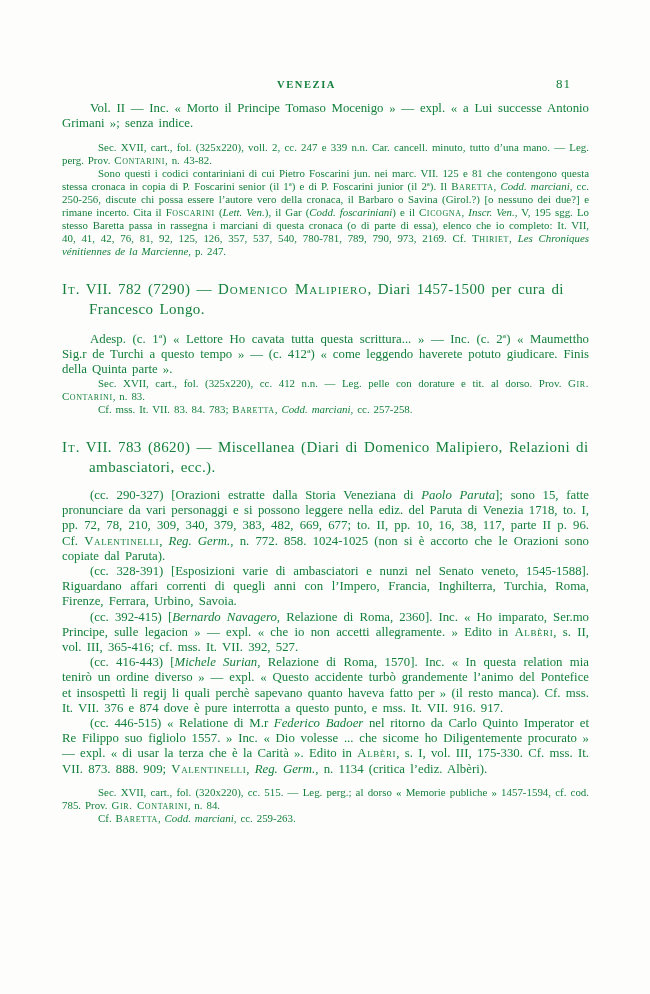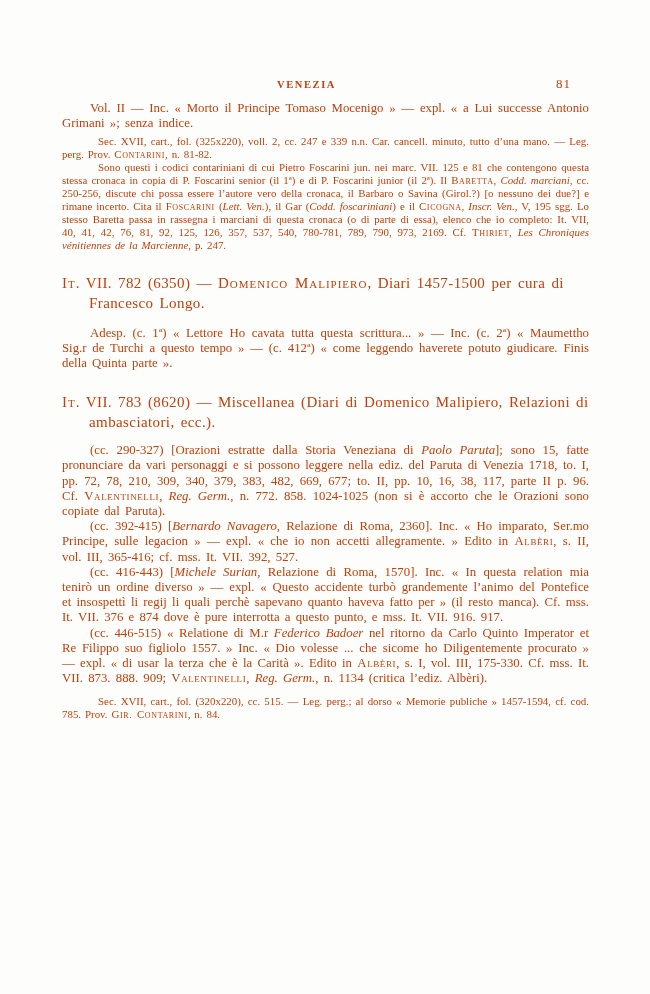--- a/index.html
+++ b/index.html
@@ -5,21 +5,21 @@
   html, body { margin: 0; padding: 0; }
   body {
     width: 650px; height: 994px;
     background: #f4f4f2;
     font-family: "Liberation Serif", "DejaVu Serif", serif;
   }
   .page {
     position: relative;
     width: 650px; height: 994px;
     background: #fdfdfb;
-    color: #c2410c;
+    color: #15803d;
     overflow: hidden;
   }
   .content {
     position: absolute;
     left: 62px; top: 76px;
     width: 527px;
   }
   
   .running-head {
     display: flex; align-items: baseline;
@@ -37,21 +37,21 @@
     text-align: center;
   }
   
   p { margin: 0; }
   .body {
     font-size: 12.8px; line-height: 15.2px;
     text-align: justify;
     word-spacing: 2px;
   }
   .ind { text-indent: 28px; }
-  .volume-note { margin-bottom: 4px; }
+  .volume-note { margin-bottom: 10px; }
   .incipit { }
   .body-block { margin-bottom: 9px; }
   
   .fine {
     font-size: 10.9px; line-height: 12.9px;
     text-align: justify;
     word-spacing: 1.2px;
   }
   .fine-p { text-indent: 36px; }
   .gap-after-lg { margin-bottom: 21px; }
@@ -80,39 +80,43 @@
 
     <header class="running-head">
       <span class="rh-spacer"></span>
       <span class="running-title">VENEZIA</span>
       <span class="page-number">81</span>
     </header>
 
     <section>
       <p class="body ind volume-note"><span class="seg-n">Vol. II — Inc. « Morto il Principe Tomaso Mocenigo » — expl. « a Lui successe Antonio Grimani »; senza indice.</span></p>
       <div class="fine gap-after-lg">
-        <p class="fine-p"><span class="seg-n">Sec. XVII, cart., fol. (325x220), voll. 2, cc. 247 e 339 n.n. Car. cancell. minuto, tutto d’una mano. — Leg. perg. Prov. </span><span class="seg-sc">Contarini</span><span class="seg-n">, n. 81-82.</span></p>
+        <p class="fine-p"><span class="seg-n">Sec. XVII, cart., fol. (325x220), voll. 2, cc. 247 e 339 n.n. Car. cancell. minuto, tutto d’una mano. — Leg. perg. Prov. </span><span class="seg-sc">Contarini</span><span class="seg-n">, n. 43-82.</span></p>
         <p class="fine-p"><span class="seg-n">Sono questi i codici contariniani di cui Pietro Foscarini jun. nei marc. VII. 125 e 81 che contengono questa stessa cronaca in copia di P. Foscarini senior (il 1ª) e di P. Foscarini junior (il 2ª). Il </span><span class="seg-sc">Baretta</span><span class="seg-n">, </span><span class="seg-i">Codd. marciani</span><span class="seg-n">, cc. 250-256, discute chi possa essere l’autore vero della cronaca, il Barbaro o Savina (Girol.?) [o nessuno dei due?] e rimane incerto. Cita il </span><span class="seg-sc">Foscarini</span><span class="seg-n"> (</span><span class="seg-i">Lett. Ven.</span><span class="seg-n">), il Gar (</span><span class="seg-i">Codd. foscariniani</span><span class="seg-n">) e il </span><span class="seg-sc">Cicogna</span><span class="seg-n">, </span><span class="seg-i">Inscr. Ven.</span><span class="seg-n">, V, 195 sgg. Lo stesso Baretta passa in rassegna i marciani di questa cronaca (o di parte di essa), elenco che io completo: It. VII, 40, 41, 42, 76, 81, 92, 125, 126, 357, 537, 540, 780-781, 789, 790, 973, 2169. Cf. </span><span class="seg-sc">Thiriet</span><span class="seg-n">, </span><span class="seg-i">Les Chroniques vénitiennes de la Marcienne</span><span class="seg-n">, p. 247.</span></p>
       </div>
     </section>
 
     <section>
-      <h2 class="entry-heading"><span class="seg-sc">It</span><span class="seg-n">. VII. 782 (6350) — </span><span class="seg-sc">Domenico Malipiero</span><span class="seg-n">, Diari 1457-1500 per cura di Francesco Longo.</span></h2>
+      <h2 class="entry-heading"><span class="seg-sc">It</span><span class="seg-n">. VII. 782 (7290) — </span><span class="seg-sc">Domenico Malipiero</span><span class="seg-n">, Diari 1457-1500 per cura di Francesco Longo.</span></h2>
       <p class="body ind incipit"><span class="seg-n">Adesp. (c. 1ª) « Lettore Ho cavata tutta questa scrittura... » — Inc. (c. 2ª) « Maumettho Sig.r de Turchi a questo tempo » — (c. 412ª) « come leggendo haverete potuto giudicare. Finis della Quinta parte ».</span></p>
       <div class="fine gap-after-lg">
+        <p class="fine-p"><span class="seg-n">Sec. XVII, cart., fol. (325x220), cc. 412 n.n. — Leg. pelle con dorature e tit. al dorso. Prov. </span><span class="seg-sc">Gir. Contarini</span><span class="seg-n">, n. 83.</span></p>
+        <p class="fine-p"><span class="seg-n">Cf. mss. It. VII. 83. 84. 783; </span><span class="seg-sc">Baretta</span><span class="seg-n">, </span><span class="seg-i">Codd. marciani</span><span class="seg-n">, cc. 257-258.</span></p>
       </div>
     </section>
 
     <section>
       <h2 class="entry-heading entry-heading-783"><span class="seg-sc">It</span><span class="seg-n">. VII. 783 (8620) — Miscellanea (Diari di Domenico Malipiero, Relazioni di ambasciatori, ecc.).</span></h2>
       <div class="body-block">
         <p class="body ind"><span class="seg-n">(cc. 290-327) [Orazioni estratte dalla Storia Veneziana di </span><span class="seg-i">Paolo Paruta</span><span class="seg-n">]; sono 15, fatte pronunciare da vari personaggi e si possono leggere nella ediz. del Paruta di Venezia 1718, to. I, pp. 72, 78, 210, 309, 340, 379, 383, 482, 669, 677; to. II, pp. 10, 16, 38, 117, parte II p. 96. Cf. </span><span class="seg-sc">Valentinelli</span><span class="seg-n">, </span><span class="seg-i">Reg. Germ.</span><span class="seg-n">, n. 772. 858. 1024-1025 (non si è accorto che le Orazioni sono copiate dal Paruta).</span></p>
+        <p class="body ind"><span class="seg-n">(cc. 328-391) [Esposizioni varie di ambasciatori e nunzi nel Senato veneto, 1545-1588]. Riguardano affari correnti di quegli anni con l’Impero, Francia, Inghilterra, Turchia, Roma, Firenze, Ferrara, Urbino, Savoia.</span></p>
         <p class="body ind"><span class="seg-n">(cc. 392-415) [</span><span class="seg-i">Bernardo Navagero</span><span class="seg-n">, Relazione di Roma, 2360]. Inc. « Ho imparato, Ser.mo Principe, sulle legacion » — expl. « che io non accetti allegramente. » Edito in </span><span class="seg-sc">Albèri</span><span class="seg-n">, s. II, vol. III, 365-416; cf. mss. It. VII. 392, 527.</span></p>
         <p class="body ind"><span class="seg-n">(cc. 416-443) [</span><span class="seg-i">Michele Surian</span><span class="seg-n">, Relazione di Roma, 1570]. Inc. « In questa relation mia tenirò un ordine diverso » — expl. « Questo accidente turbò grandemente l’animo del Pontefice et insospettì li regij li quali perchè sapevano quanto haveva fatto per » (il resto manca). Cf. mss. It. VII. 376 e 874 dove è pure interrotta a questo punto, e mss. It. VII. 916. 917.</span></p>
         <p class="body ind"><span class="seg-n">(cc. 446-515) « Relatione di M.r </span><span class="seg-i">Federico Badoer</span><span class="seg-n"> nel ritorno da Carlo Quinto Imperator et Re Filippo suo figliolo 1557. » Inc. « Dio volesse ... che sicome ho Diligentemente procurato » — expl. « di usar la terza che è la Carità ». Edito in </span><span class="seg-sc">Albèri</span><span class="seg-n">, s. I, vol. III, 175-330. Cf. mss. It. VII. 873. 888. 909; </span><span class="seg-sc">Valentinelli</span><span class="seg-n">, </span><span class="seg-i">Reg. Germ.</span><span class="seg-n">, n. 1134 (critica l’ediz. Albèri).</span></p>
       </div>
       <div class="fine">
         <p class="fine-p"><span class="seg-n">Sec. XVII, cart., fol. (320x220), cc. 515. — Leg. perg.; al dorso « Memorie publiche » 1457-1594, cf. cod. 785. Prov. </span><span class="seg-sc">Gir. Contarini</span><span class="seg-n">, n. 84.</span></p>
+        <p class="fine-p"><span class="seg-n">Cf. </span><span class="seg-sc">Baretta</span><span class="seg-n">, </span><span class="seg-i">Codd. marciani</span><span class="seg-n">, cc. 259-263.</span></p>
       </div>
     </section>
 
   </main>
 </div>
 
 </body></html>

